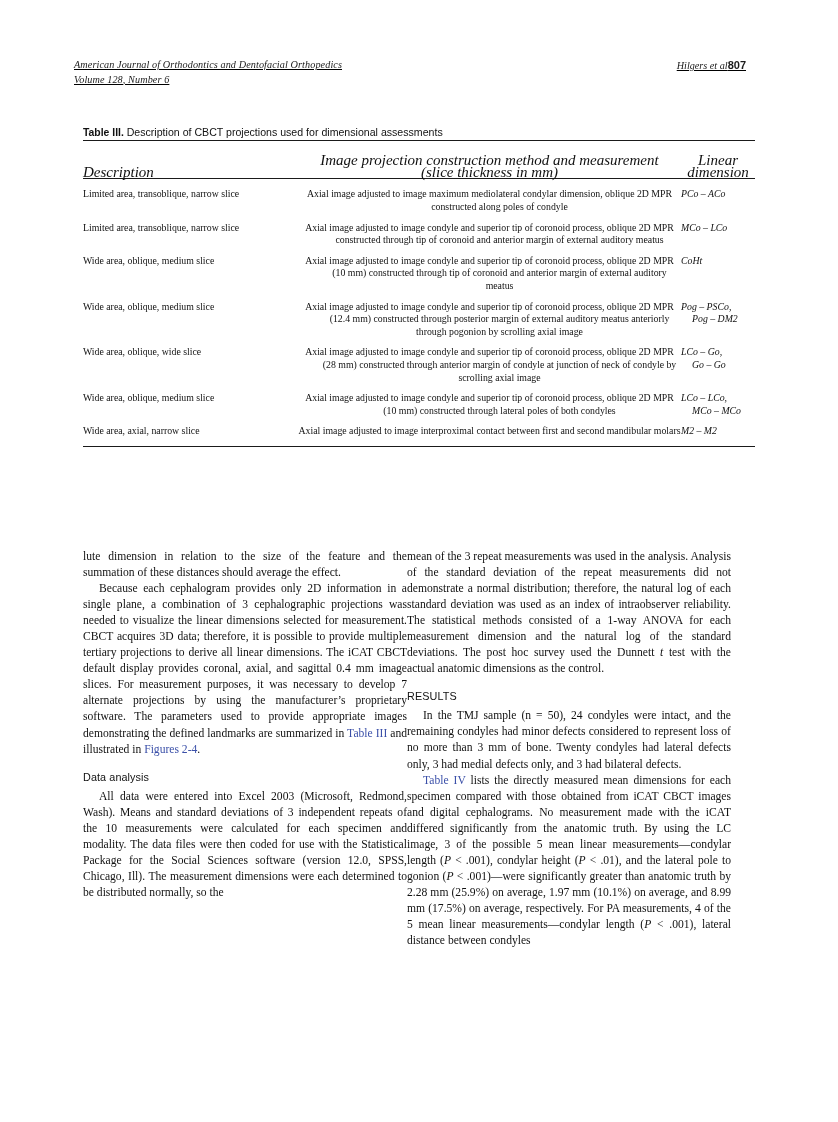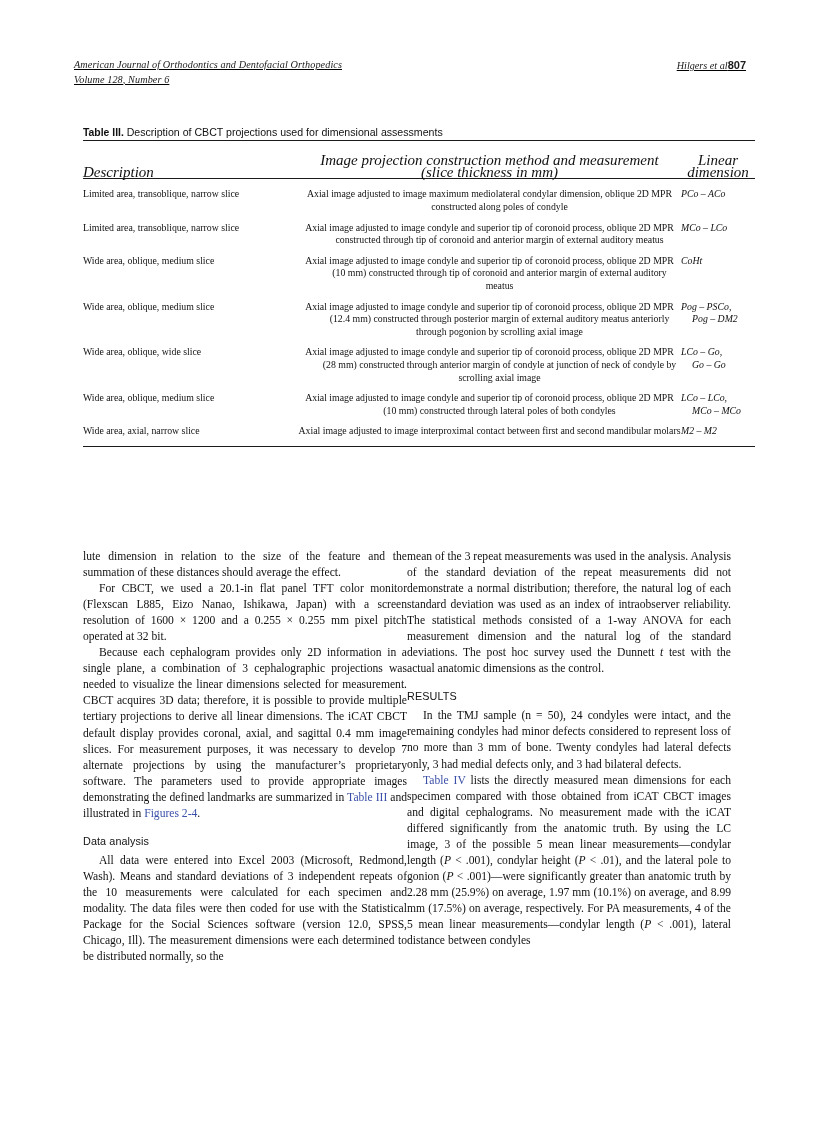--- a/index.html
+++ b/index.html
@@ -279,21 +279,20 @@
       </tbody>
     </table>
 
     <div class="rule-thick"></div>
   </div>
 
   <div class="body-cols">
 
     <div class="col">
       <p class="noindent">lute dimension in relation to the size of the feature and the summation of these distances should average the effect.</p>
-      <p>For CBCT, we used a 20.1-in flat panel TFT color monitor (Flexscan L885, Eizo Nanao, Ishikawa, Japan) with a screen resolution of 1600 × 1200 and a 0.255 × 0.255 mm pixel pitch operated at 32 bit.</p>
       <p><span>Because each cephalogram provides only 2D information in a single plane, a combination of 3 cephalographic projections was needed to visualize the linear dimensions selected for measurement. CBCT acquires 3D data; therefore, it is possible to provide multiple tertiary projections to derive all linear dimensions. The iCAT CBCT default display provides coronal, axial, and sagittal 0.4 mm image slices. For measurement purposes, it was necessary to develop 7 alternate projections by using the manufacturer’s proprietary software. The parameters used to provide appropriate images demonstrating the defined landmarks are summarized in </span><span class="xref">Table III</span><span> and illustrated in </span><span class="xref">Figures 2-4</span><span>.</span></p>
       <h3 class="section">Data analysis</h3>
       <p>All data were entered into Excel 2003 (Microsoft, Redmond, Wash). Means and standard deviations of 3 independent repeats of the 10 measurements were calculated for each specimen and modality. The data files were then coded for use with the Statistical Package for the Social Sciences software (version 12.0, SPSS, Chicago, Ill). The measurement dimensions were each determined to be distributed normally, so the</p>
     </div>
 
     <div class="col">
       <p class="noindent"><span>mean of the 3 repeat measurements was used in the analysis. Analysis of the standard deviation of the repeat measurements did not demonstrate a normal distribution; therefore, the natural log of each standard deviation was used as an index of intraobserver reliability. The statistical methods consisted of a 1-way ANOVA for each measurement dimension and the natural log of the standard deviations. The post hoc survey used the Dunnett </span><span class="ital">t</span><span> test with the actual anatomic dimensions as the control.</span></p>
       <h3 class="section caps">RESULTS</h3>
       <p>In the TMJ sample (n = 50), 24 condyles were intact, and the remaining condyles had minor defects considered to represent loss of no more than 3 mm of bone. Twenty condyles had lateral defects only, 3 had medial defects only, and 3 had bilateral defects.</p>
       <p><span class="xref">Table IV</span><span> lists the directly measured mean dimensions for each specimen compared with those obtained from iCAT CBCT images and digital cephalograms. No measurement made with the iCAT differed significantly from the anatomic truth. By using the LC image, 3 of the possible 5 mean linear measurements—condylar length (</span><span class="ital">P</span><span> &lt; .001), condylar height (</span><span class="ital">P</span><span> &lt; .01), and the lateral pole to gonion (</span><span class="ital">P</span><span> &lt; .001)—were significantly greater than anatomic truth by 2.28 mm (25.9%) on average, 1.97 mm (10.1%) on average, and 8.99 mm (17.5%) on average, respectively. For PA measurements, 4 of the 5 mean linear measurements—condylar length (</span><span class="ital">P</span><span> &lt; .001), lateral distance between condyles</span></p>

